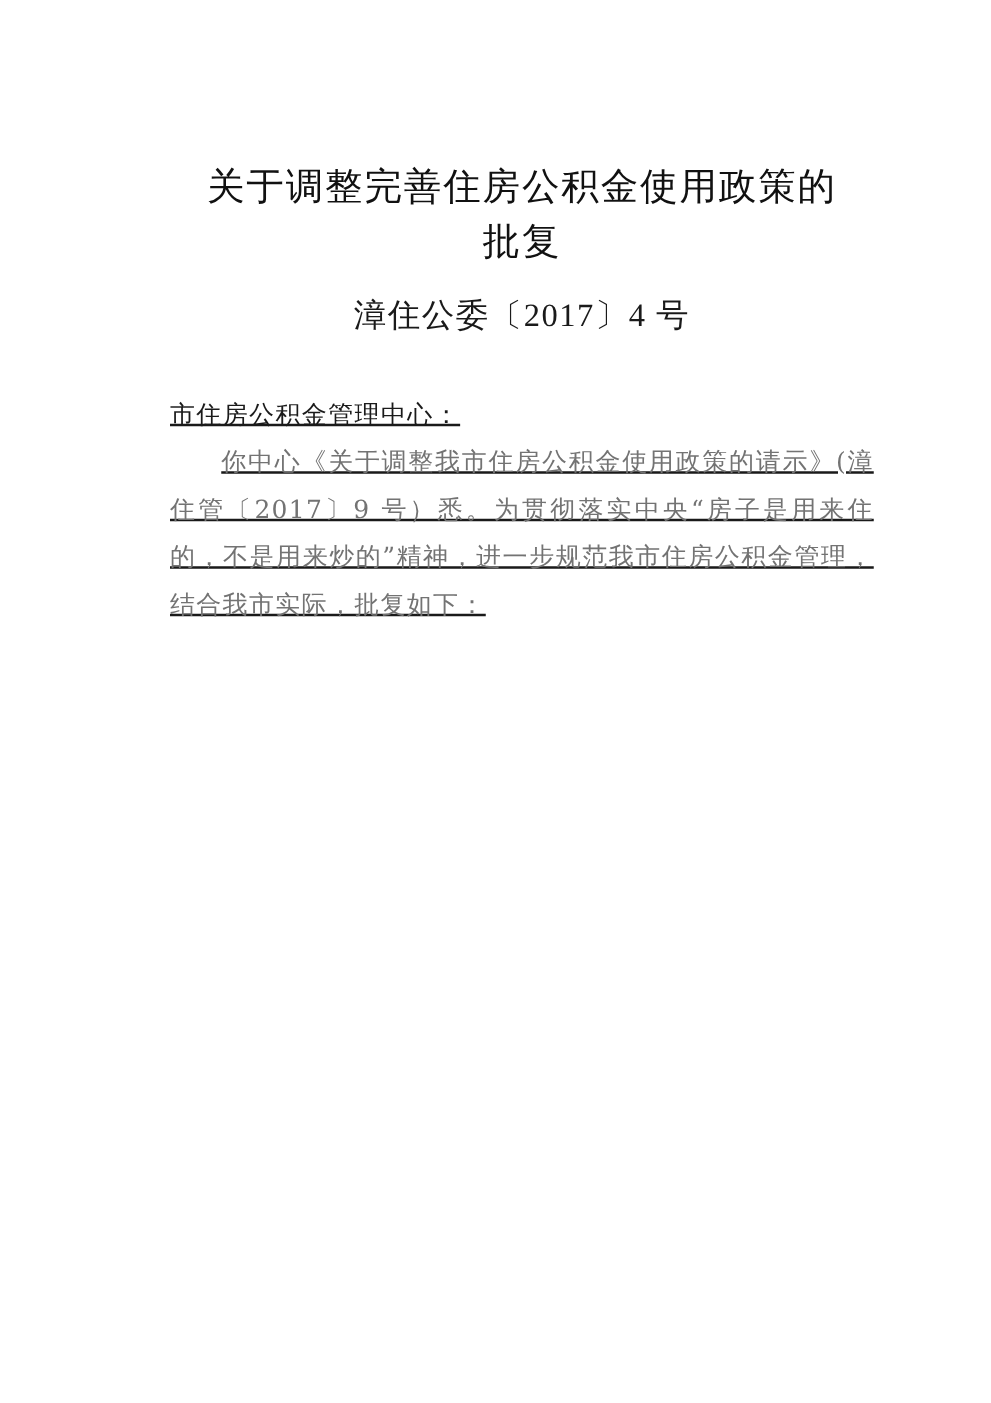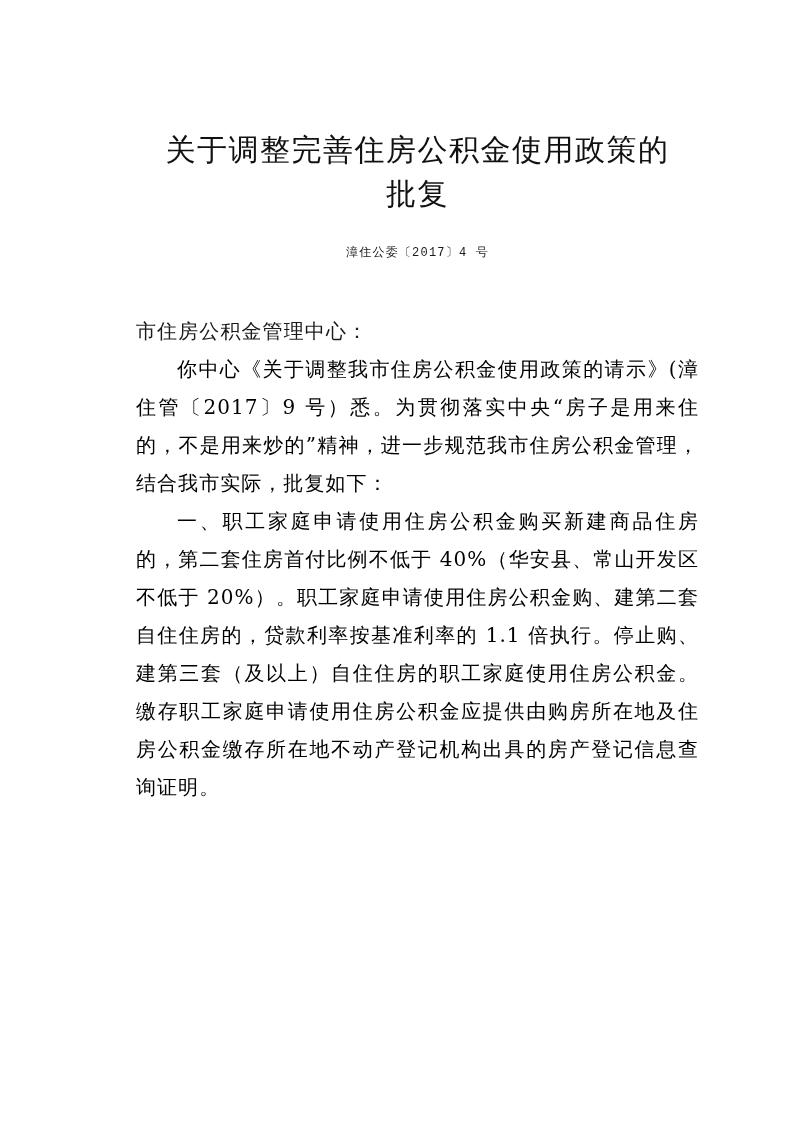--- a/index.html
+++ b/index.html
@@ -34,47 +34,48 @@
     line-height: 44px;
     text-align: center;
     letter-spacing: 1.5px;
     color: #111111;
     font-weight: 400;
     margin: 0;
     padding: 0 18px;
   }
 
   .doc-number {
-    font-family: Liberation Mono, monospace;
-    font-size: 12px;
+    font-family: Liberation Serif, serif;
+    font-size: 26px;
     line-height: 30px;
     text-align: center;
     letter-spacing: 1.2px;
     color: #1a1a1a;
     margin-top: 22px;
   }
 
   .body-block {
     margin-top: 44px;
+    text-decoration: underline;
   }
 
   .addressee {
     font-family: "DejaVu Serif", "Liberation Serif", serif;
     font-size: 20px;
     line-height: 38px;
     letter-spacing: 1.1px;
     color: #1a1a1a;
   }
 
   .para {
     font-family: "DejaVu Serif", "Liberation Serif", serif;
     font-size: 20px;
     line-height: 38px;
     letter-spacing: 1.05px;
-    color: #000000;
+    color: #737373;
     text-align: justify;
     text-justify: inter-character;
     text-indent: 2.05em;
     margin: 0;
     word-break: break-all;
   }
 
   .para.clipped {
     max-height: 38px;
     overflow: hidden;
@@ -91,19 +92,18 @@
   </h1>
 
   <div class="doc-number">漳住公委〔2017〕4 号</div>
 
   <div class="body-block">
 
     <div class="addressee">市住房公积金管理中心：</div>
 
     <p class="para">你中心《关于调整我市住房公积金使用政策的请示》(漳住管〔2017〕9 号）悉。为贯彻落实中央“房子是用来住的，不是用来炒的”精神，进一步规范我市住房公积金管理，结合我市实际，批复如下：</p>
 
-    <p class="para">一、职工家庭申请使用住房公积金购买新建商品住房的，第二套住房首付比例不低于 40%（华安县、常山开发区不低于 20%）。职工家庭申请使用住房公积金购、建第二套自住住房的，贷款利率按基准利率的 1.1 倍执行。停止购、建第三套（及以上）自住住房的职工家庭使用住房公积金。缴存职工家庭申请使用住房公积金应提供由购房所在地及住房公积金缴存所在地不动产登记机构出具的房产登记信息查询证明。</p>
 
 
 
   </div>
 
 </div>
 
 </body></html>

